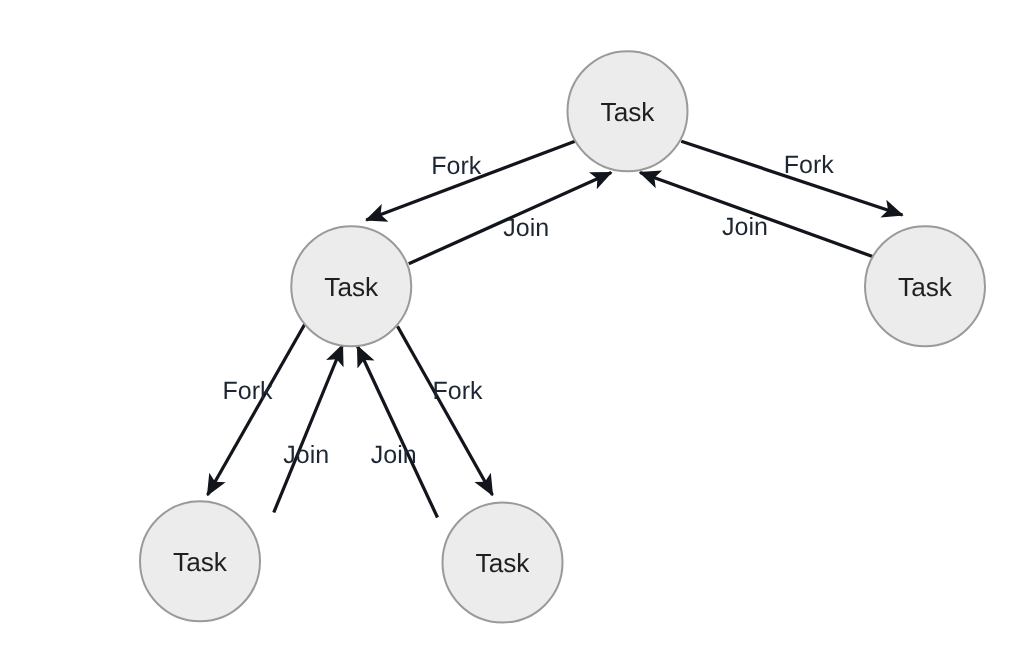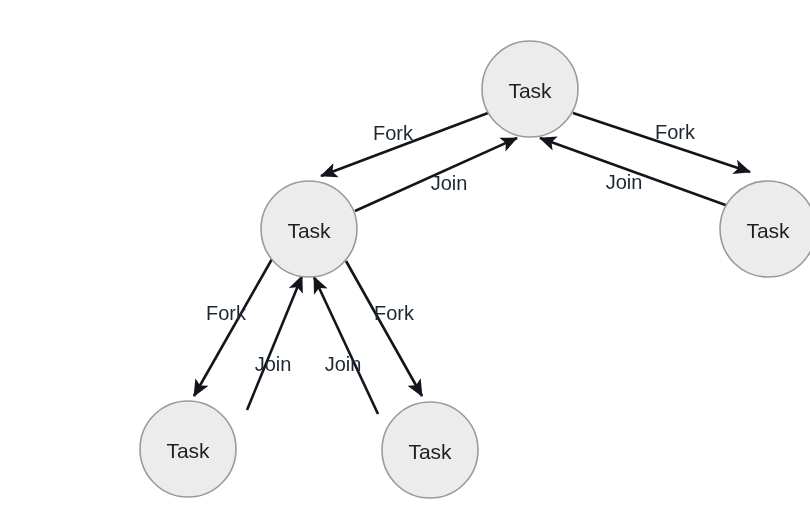--- a/index.html
+++ b/index.html
@@ -11,21 +11,20 @@
     width: 810px;
     height: 520px;
     font-family: "Liberation Sans", sans-serif;
     overflow: hidden;
   }
   #diagram-root {
     position: relative;
     width: 733px;
     height: 520px;
     background: #ffffff;
-    margin-left: 28px;
   }
   svg#graph {
     position: absolute;
     top: 0;
     left: 0;
     width: 810px;
     height: 520px;
     display: block;
   }
   .node-circle {

